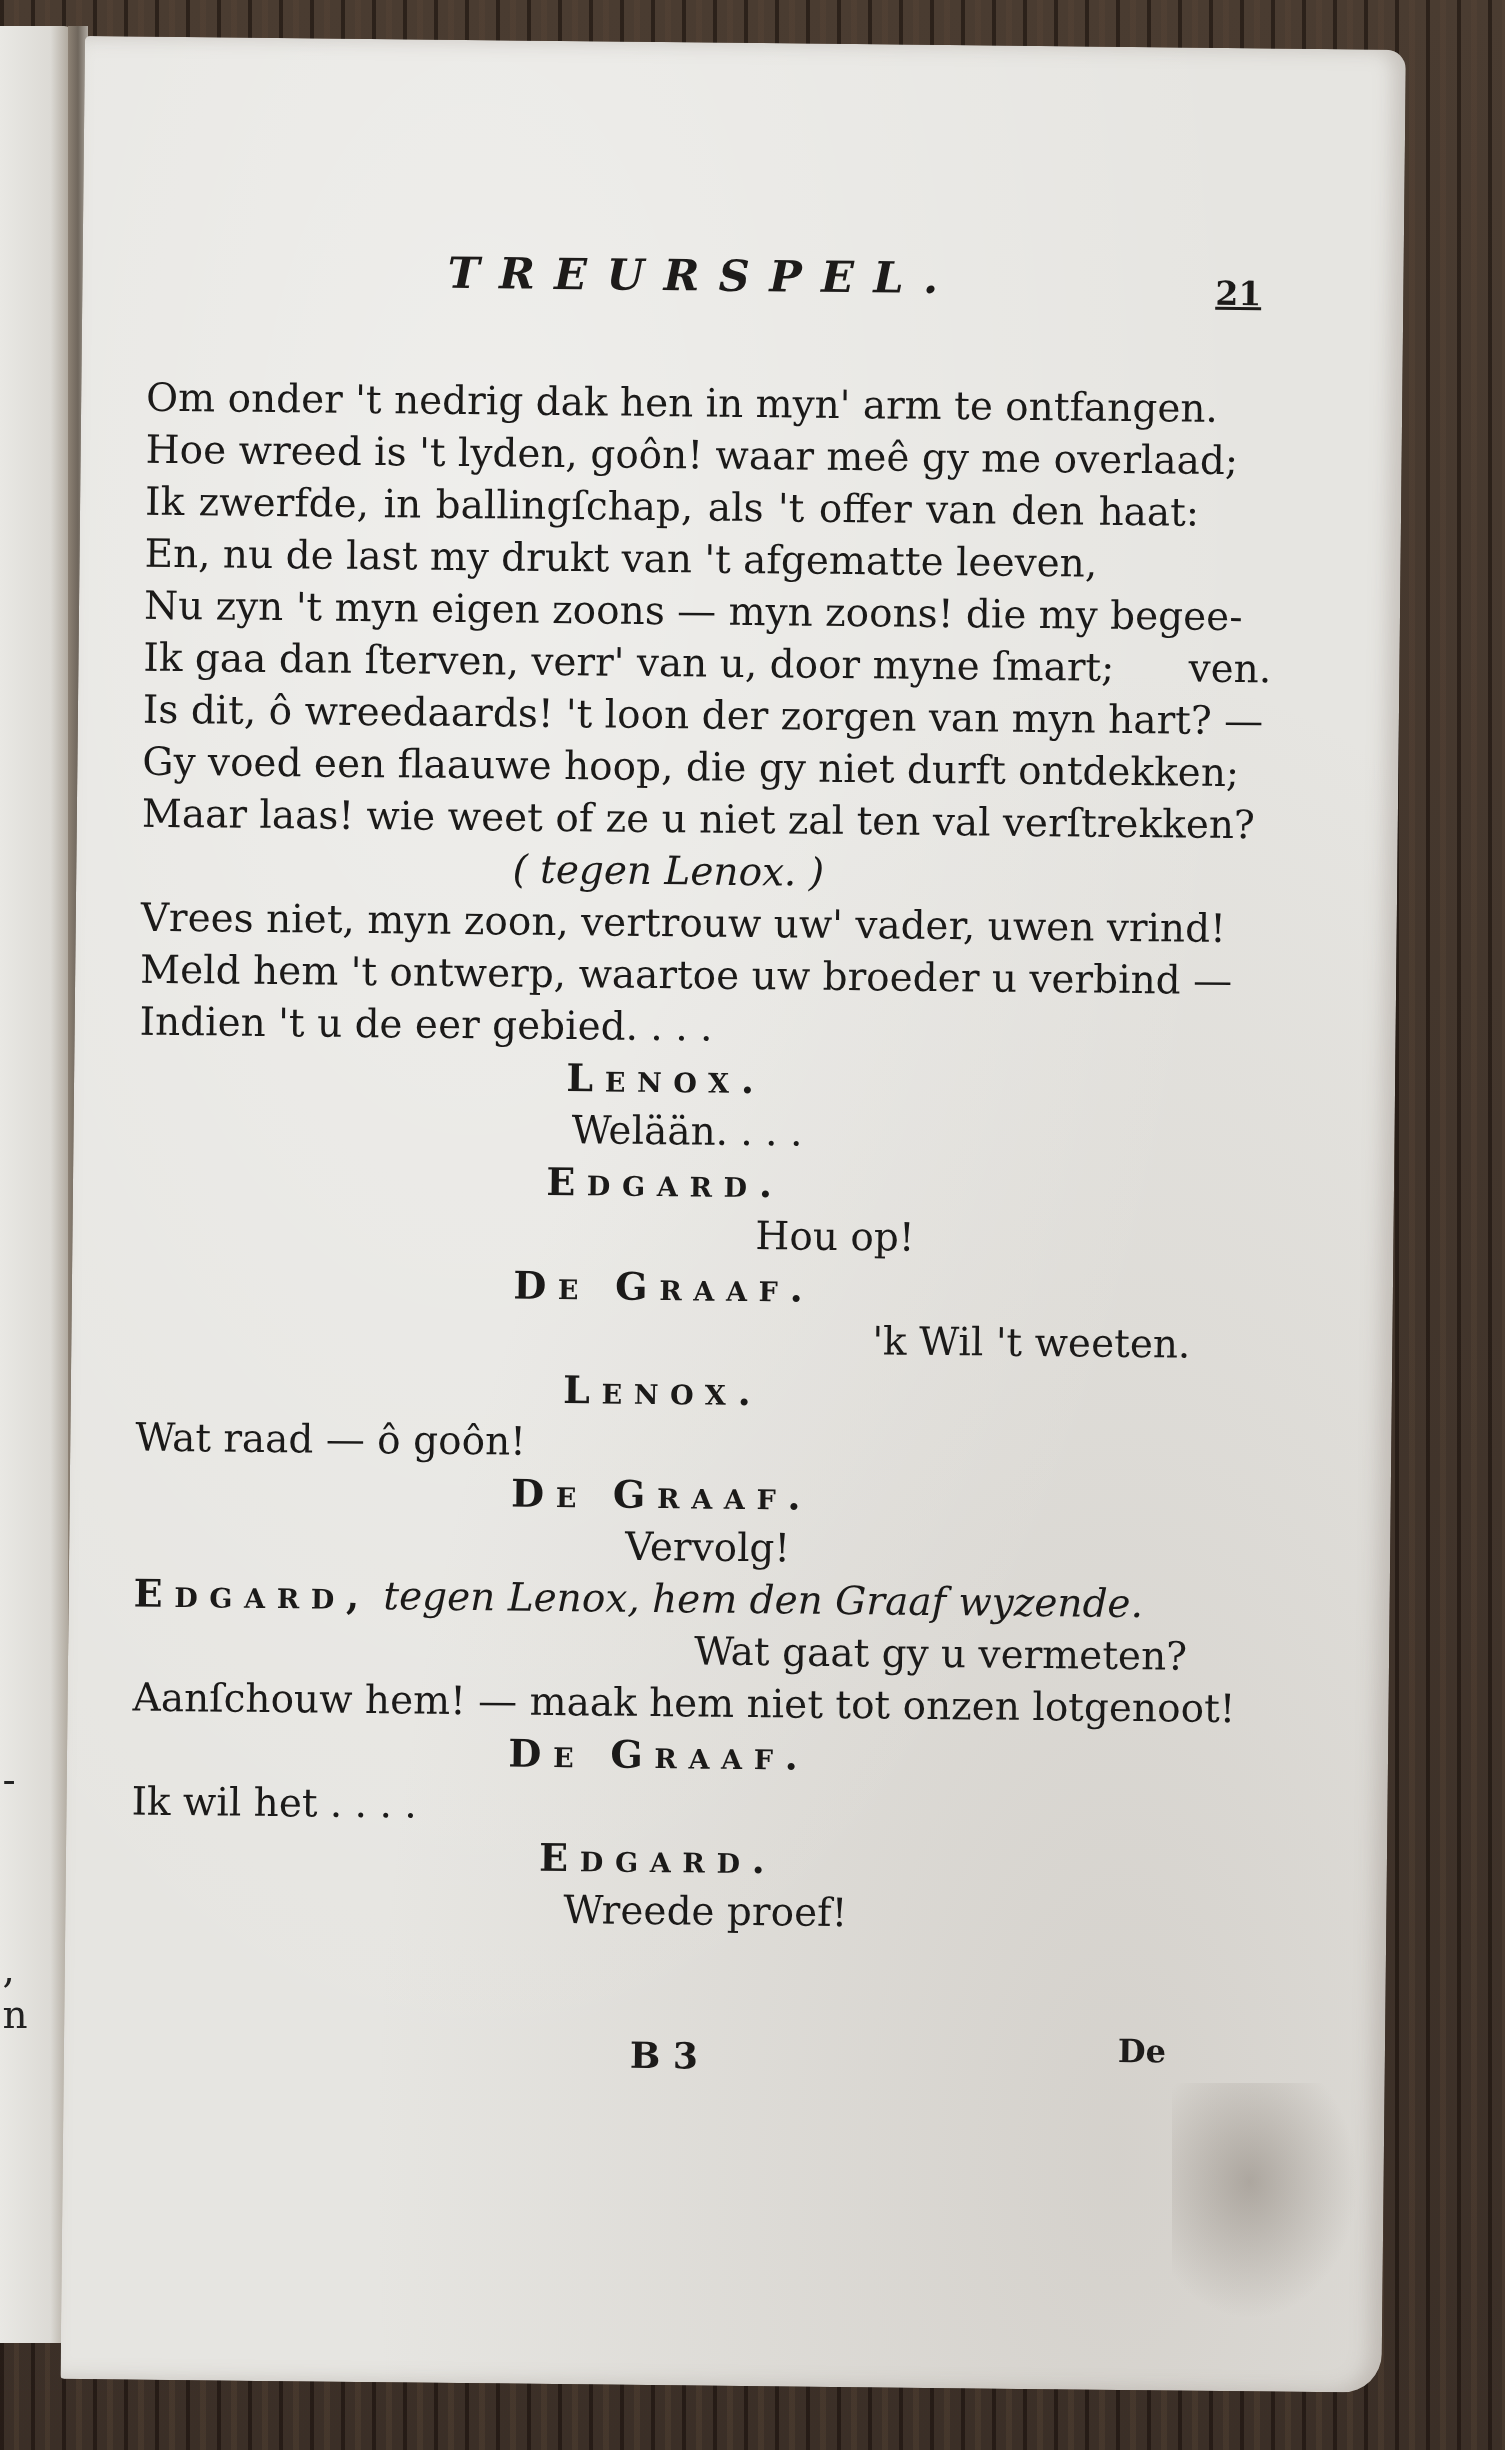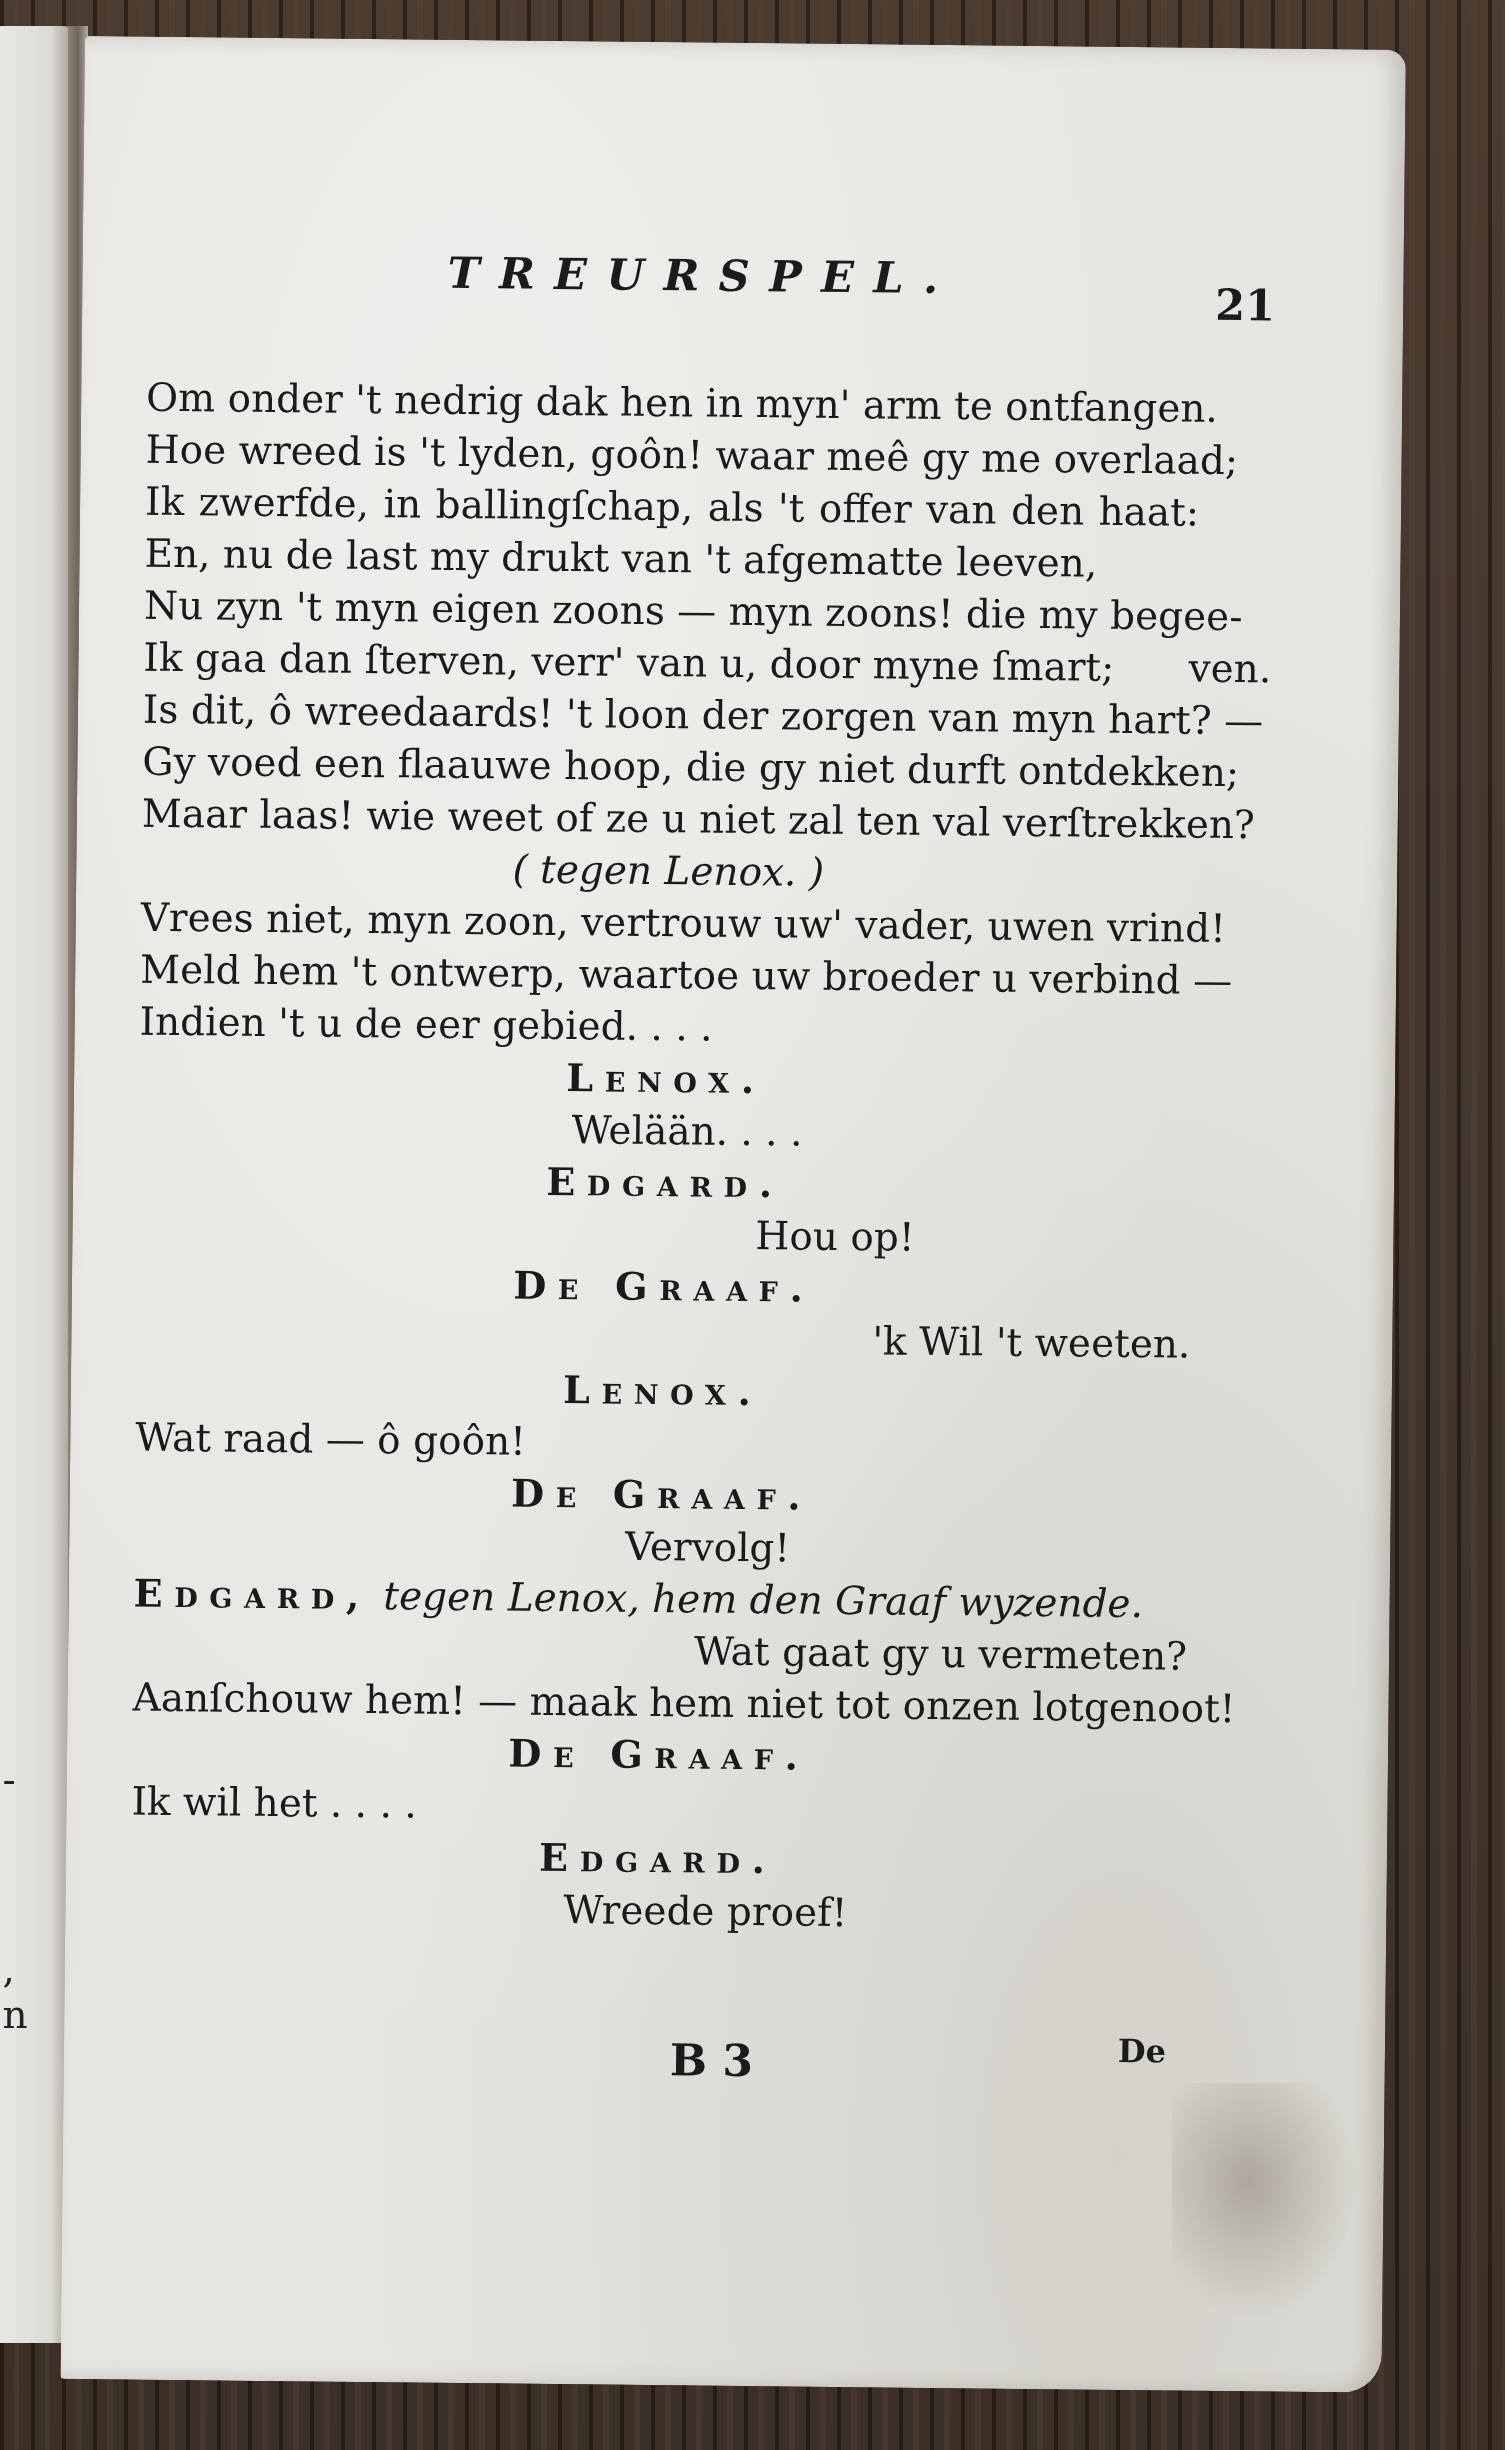--- a/index.html
+++ b/index.html
@@ -30,37 +30,37 @@
     border-radius: 5.2px 19.5px 39px 3.9px;
     transform: rotate(0.6deg);
     transform-origin: top left;
     box-shadow: inset -11.7px 0 19.5px rgba(140,130,120,0.35);
   }
   .running-head {
     position: absolute; top: 208px; left: 365px; font-style: italic; font-weight: bold;
     font-size: 43px; letter-spacing: 19.5px; color: #1d1b1a;
   }
   .page-number {
-    position: absolute; top: 232px; left: 1133px; font-weight: bold; font-size: 43px; color: #1d1b1a;
+    position: absolute; top: 226px; left: 1133px; font-weight: bold; font-size: 33px; color: #1d1b1a; text-decoration: underline;
   }
   .text-block {
     position: absolute; top: 335px; left: 65px; width: 1054px; color: #1b1a19;
     font-size: 39px; line-height: 52px;
   }
   .line { white-space: nowrap; display: block; }
   .line.justify { text-align: justify; text-align-last: justify; }
   .line.center { text-align: center; }
   .line.right { text-align: right; }
   .speaker { display: block; text-align: center; font-weight: bold; letter-spacing: 11.7px; font-variant: small-caps; font-size: 38px; }
   .stage { font-style: italic; }
   .indent-l1 { padding-left: 433px; }
   .indent-l2 { padding-left: 618px; }
   .indent-l3 { padding-left: 491px; }
   .footer {
-    position: absolute; top: 1992px; left: 566px; font-weight: bold; font-size: 44px; color: #1d1b1a; margin-left: 40px;
+    position: absolute; top: 1992px; left: 566px; font-weight: bold; font-size: 36px; color: #1d1b1a;
   }
   .catchword {
     position: absolute; top: 1985px; left: 1054px; font-weight: bold; font-size: 32px; color: #1d1b1a;
   }
   .crease {
     position: absolute; left: 1172px; top: 2083px; width: 195px; height: 247px;
     background: radial-gradient(ellipse at 40% 40%, rgba(120,110,100,0.45), transparent 65%);
   }
 </style>
 </head>

